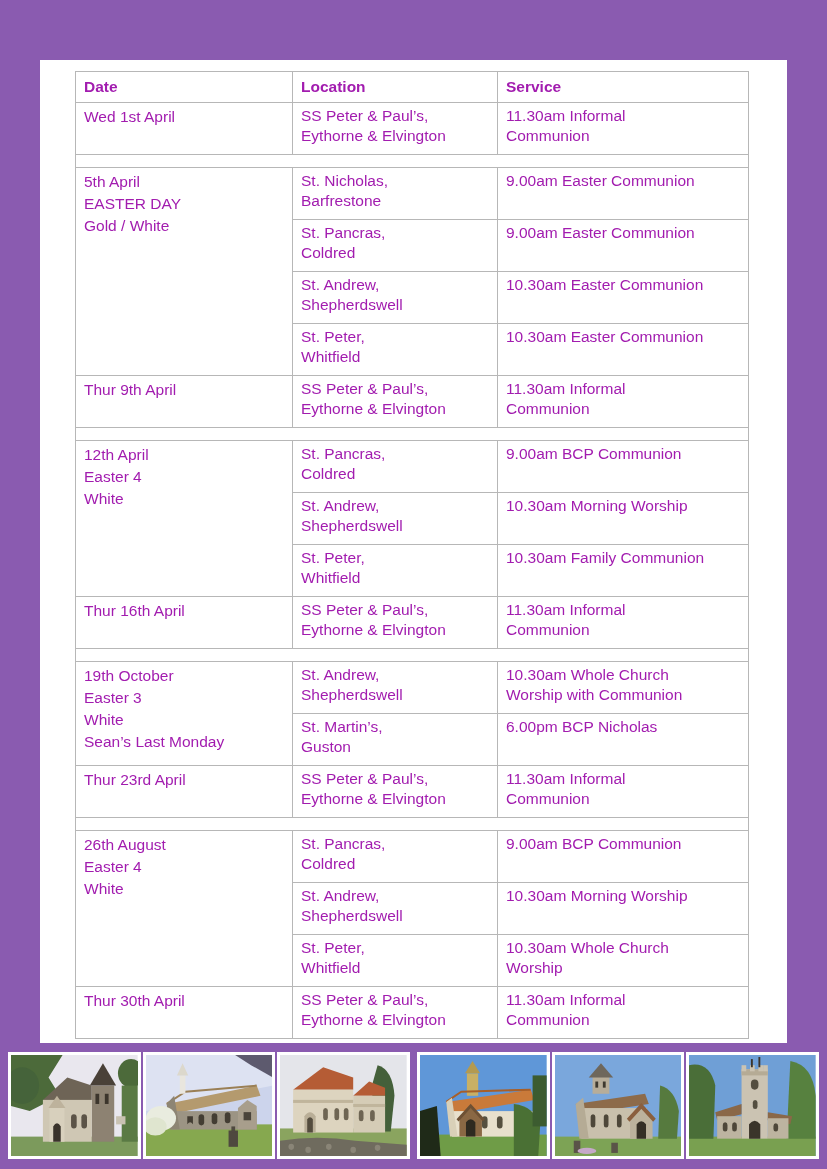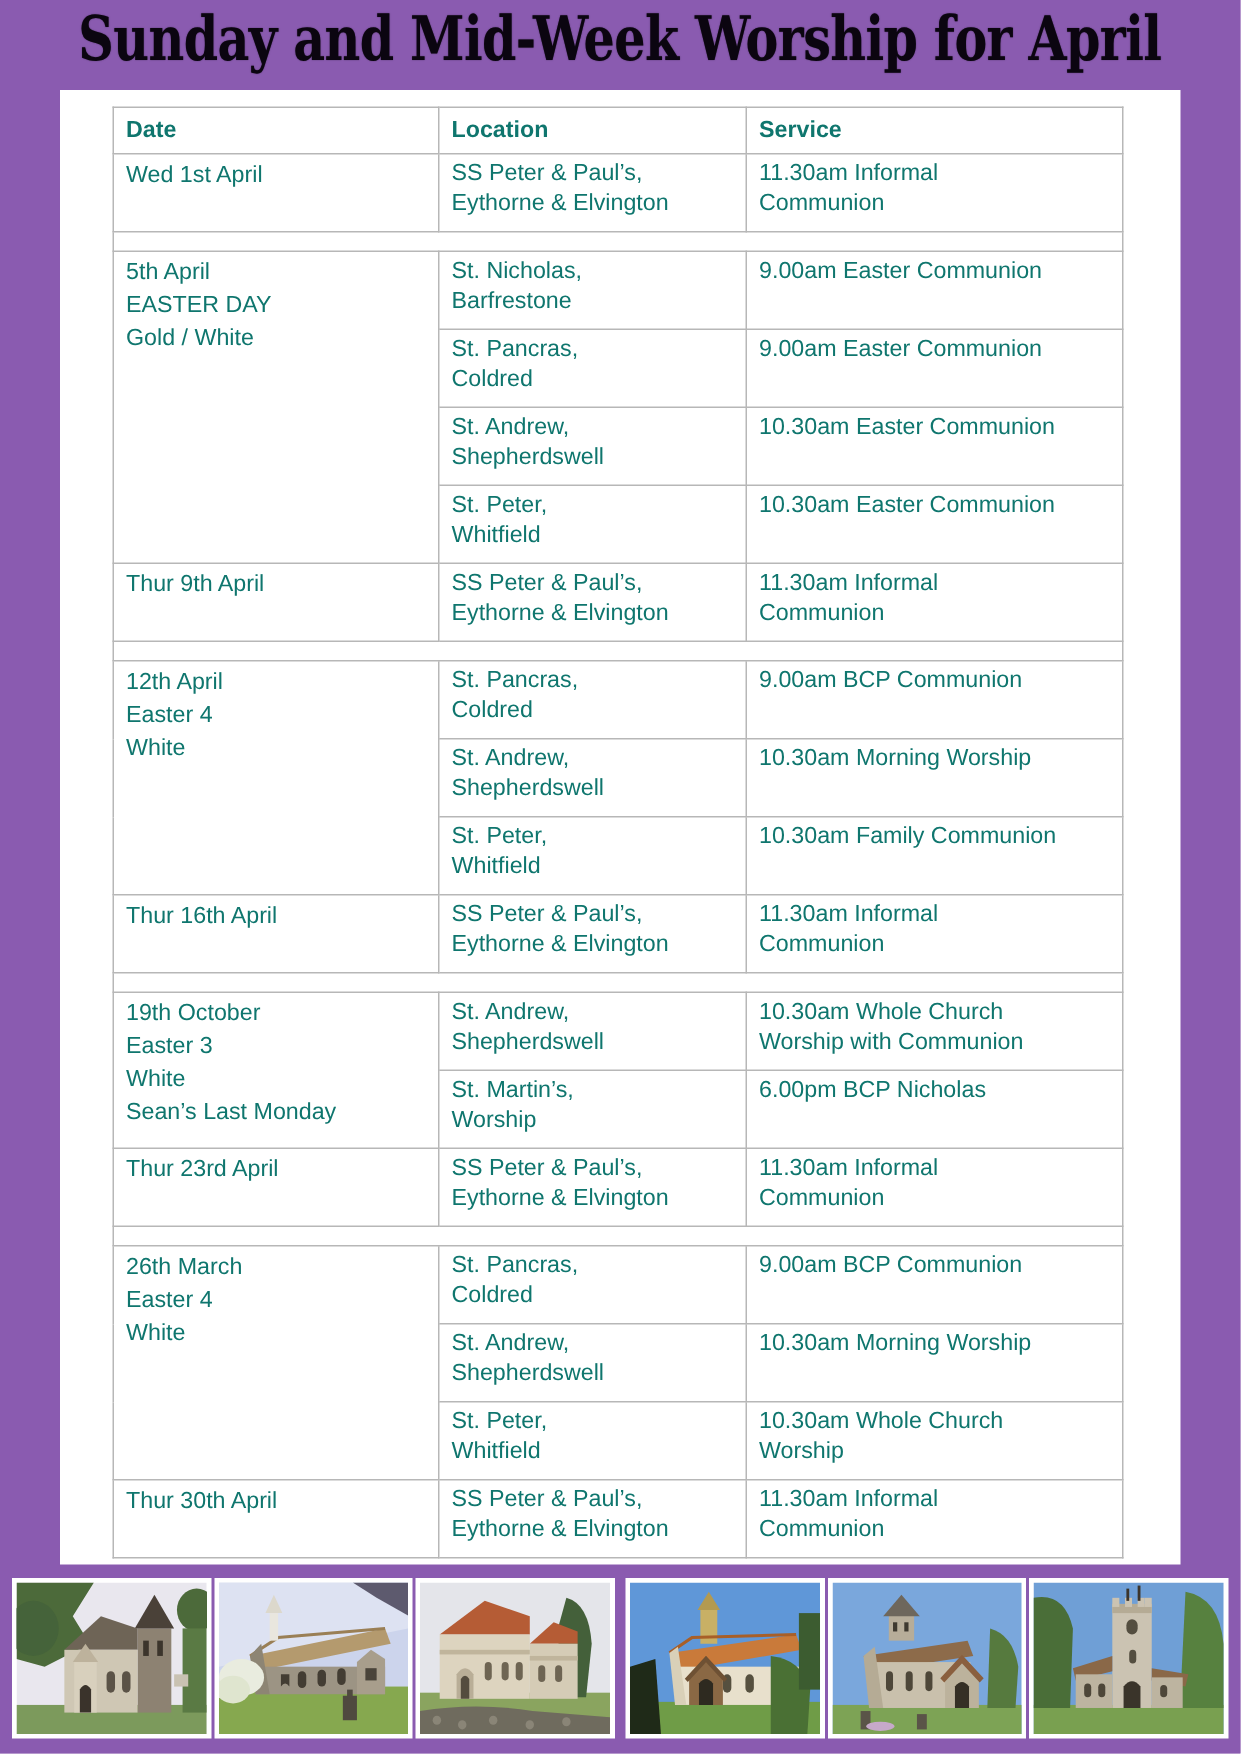--- a/index.html
+++ b/index.html
@@ -30,21 +30,21 @@
   .page{
     position:absolute;left:40px;top:60px;width:747px;height:983px;
     background:#ffffff;
   }
   table.worship{
     border-collapse:collapse;
     table-layout:fixed;
     width:673px;
     margin:11px 0 16px 35px;
     font-size:15.5px;
-    color:#0f766e;
+    color:#a21caf;
   }
   table.worship td, table.worship th{
     border:1px solid #b7b7b7;
     vertical-align:top;
     text-align:left;
     padding:3px 8px 8px 8px;
     line-height:20px;
     overflow:hidden;
   }
   table.worship th{
@@ -71,23 +71,20 @@
   }
   .photo:last-child{margin-right:0;}
   .photo.gap-before{margin-left:5px;}
   .photo svg{display:block;width:100%;height:100%;}
 </style>
 </head>
 <body>
 
 <div class="canvas">
 
-  <div class="title-bar">
-    <div class="page-title">Sunday and Mid-Week Worship for April</div>
-  </div>
 
   <div class="page">
     <table class="worship">
       <colgroup>
         <col style="width:217px">
         <col style="width:205px">
         <col style="width:251px">
       </colgroup>
       <thead>
         <tr>
@@ -185,38 +182,38 @@
               <div class="bold">White</div>
               <div class="bold">Sean’s Last Monday</div>
             </td>
             <td class="loc-cell">St. Andrew,
 Shepherdswell</td>
             <td class="svc-cell">10.30am Whole Church
 Worship with Communion</td>
           </tr>
           <tr>
             <td class="loc-cell">St. Martin’s,
-Worship</td>
+Guston</td>
             <td class="svc-cell">6.00pm BCP Nicholas</td>
           </tr>
           <tr>
             <td class="date-cell" rowspan="1">
               <div>Thur 23rd April</div>
             </td>
             <td class="loc-cell">SS Peter &amp; Paul’s,
 Eythorne &amp; Elvington</td>
             <td class="svc-cell">11.30am Informal
 Communion</td>
           </tr>
           <tr class="spacer-row">
             <td colspan="3"></td>
           </tr>
           <tr>
             <td class="date-cell" rowspan="3">
-              <div>26th March</div>
+              <div>26th August</div>
               <div>Easter 4</div>
               <div class="bold">White</div>
             </td>
             <td class="loc-cell">St. Pancras,
 Coldred</td>
             <td class="svc-cell">9.00am BCP Communion</td>
           </tr>
           <tr>
             <td class="loc-cell">St. Andrew,
 Shepherdswell</td>

